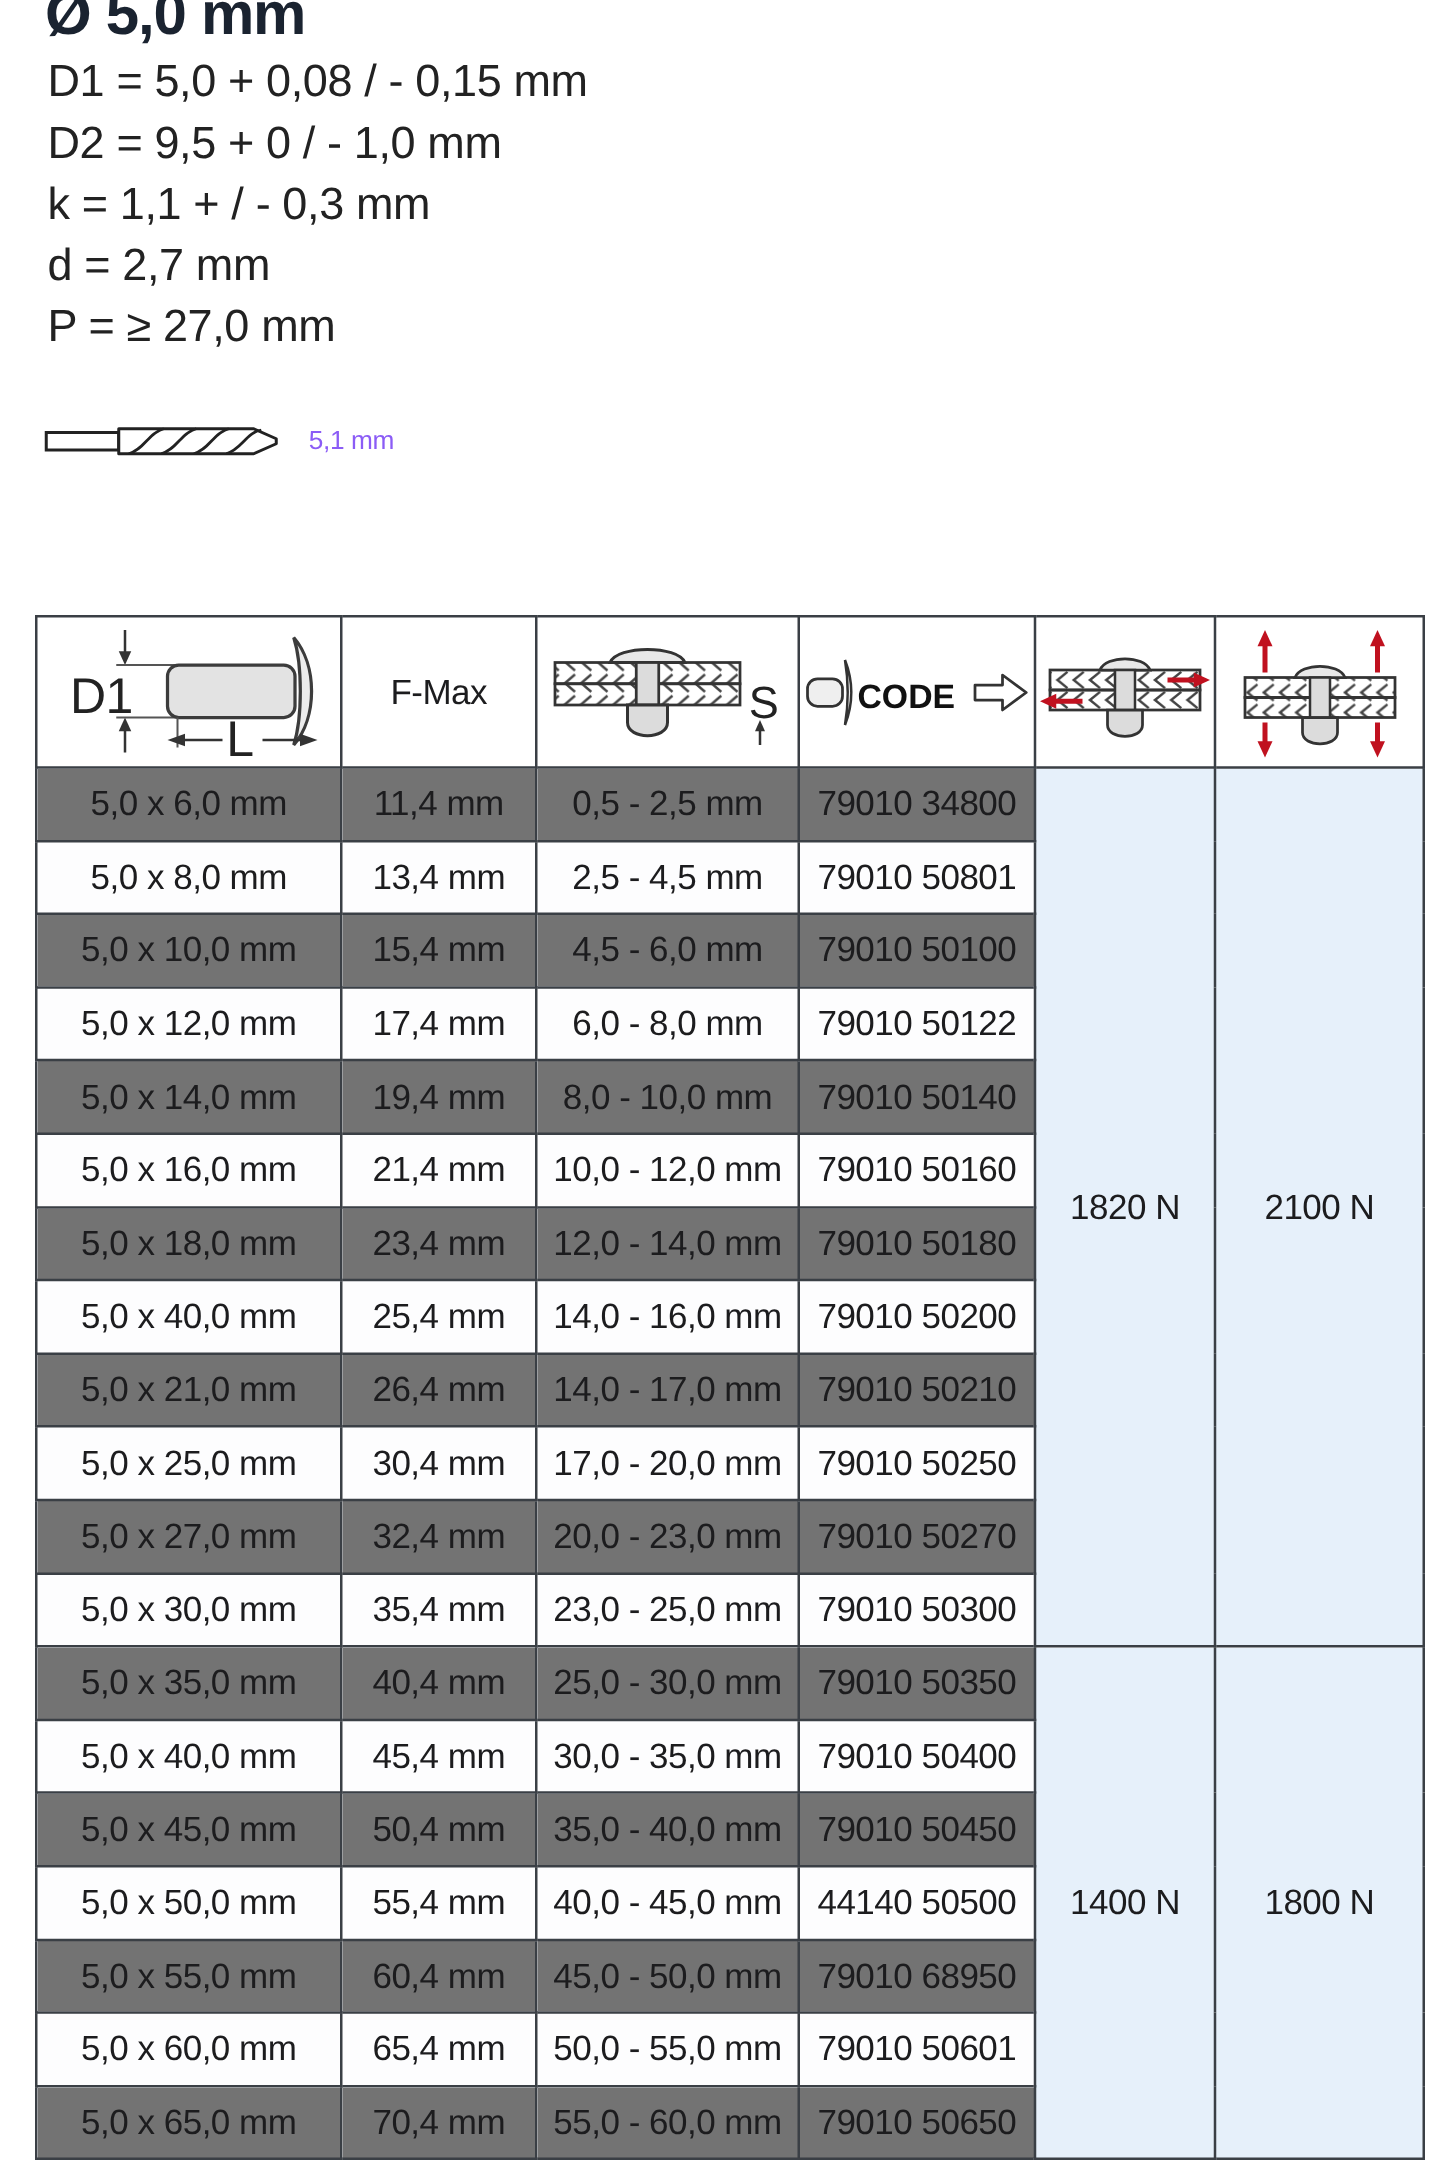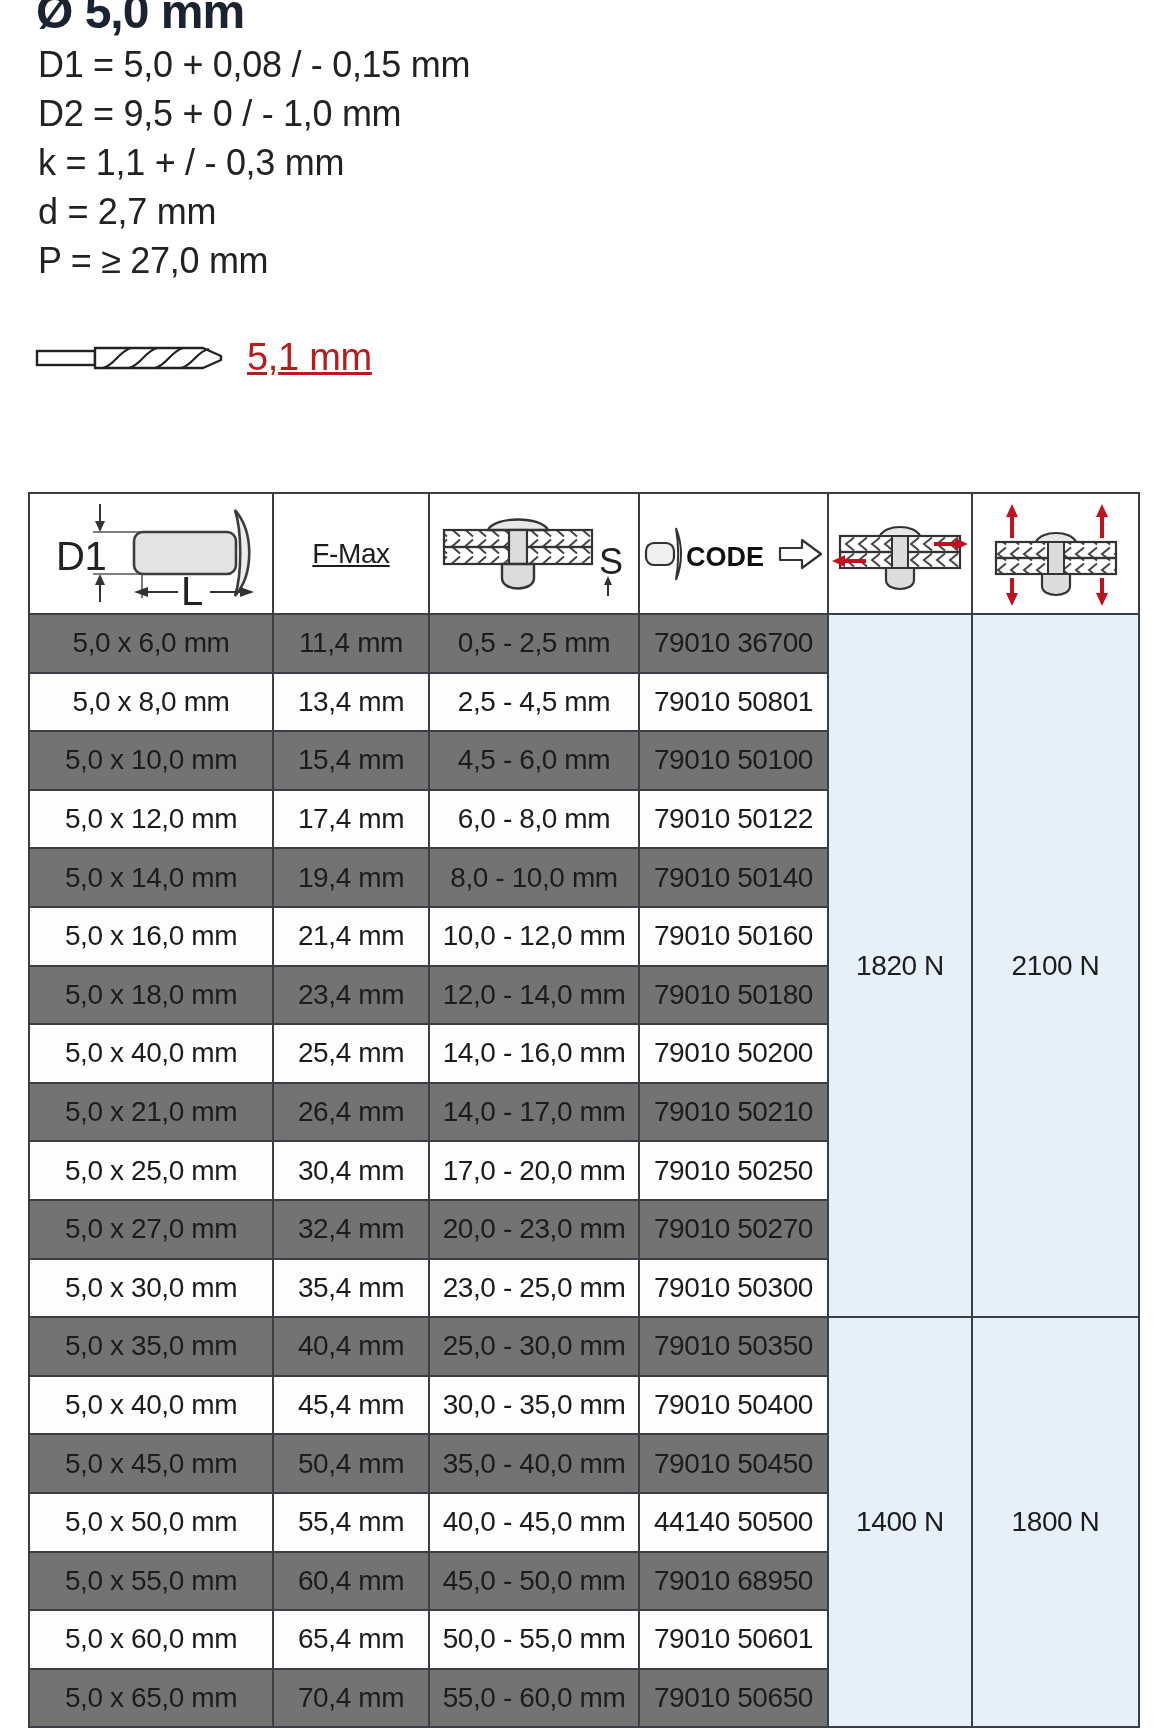--- a/index.html
+++ b/index.html
@@ -13,35 +13,35 @@
     position:absolute;left:36px;top:-16px;font-size:48px;font-weight:bold;
     color:#1a2330;letter-spacing:-1px;white-space:nowrap;
   }
   .specs{position:absolute;left:38px;top:40px;}
   .spec-line{
     height:49px;line-height:49px;font-size:36px;color:#222;
     letter-spacing:-0.3px;white-space:nowrap;
   }
   .drill-row{position:absolute;left:35px;top:336px;display:flex;align-items:center;}
   .drill-row svg{display:block;}
-  .drill-size{font-size:38px;color:#b91c1c;margin-left:22px;letter-spacing:-0.3px;text-decoration:underline;}
+  .drill-size{font-size:21px;color:#8b5cf6;margin-left:22px;letter-spacing:-0.3px;}
 
   
   table.rivet{
     position:absolute;left:28px;top:492px;width:1110px;
     border-collapse:collapse;table-layout:fixed;
   }
   table.rivet th,table.rivet td{
     border:2px solid #3a3f45;text-align:center;vertical-align:middle;
     padding:0;font-size:28px;letter-spacing:-0.4px;color:#1c1c1e;
     overflow:hidden;
   }
   thead tr{height:121px;}
   tbody tr{height:58.6px;}
-  th{background:#ffffff;font-weight:normal;text-decoration:underline;}
+  th{background:#ffffff;font-weight:normal;}
   .row-blue td{background:#737373;}
   .row-white td{background:#fdfdfe;}
   td.merged{background:#e6f0fa !important;font-size:28px;}
   .fmax-head{font-size:31px;color:#17181a;}
   th svg{display:block;margin:0 auto;}
 </style>
 </head>
 <body>
 
 <div class="page-title">Ø 5,0 mm</div>
@@ -164,21 +164,21 @@
           <path d="M120,108 l-6,-13 h12 Z" fill="#c0111f"></path>
         </svg>
       </th>
     </tr>
   </thead>
   <tbody>
       <tr class="row-blue">
         <td>5,0 x 6,0 mm</td>
         <td>11,4 mm</td>
         <td>0,5 - 2,5 mm</td>
-        <td>79010 36700</td>
+        <td>79010 34800</td>
         <td rowspan="12" class="merged">1820 N</td>
         <td rowspan="12" class="merged">2100 N</td>
       </tr>
       <tr class="row-white">
         <td>5,0 x 8,0 mm</td>
         <td>13,4 mm</td>
         <td>2,5 - 4,5 mm</td>
         <td>79010 50801</td>
       </tr>
       <tr class="row-blue">

